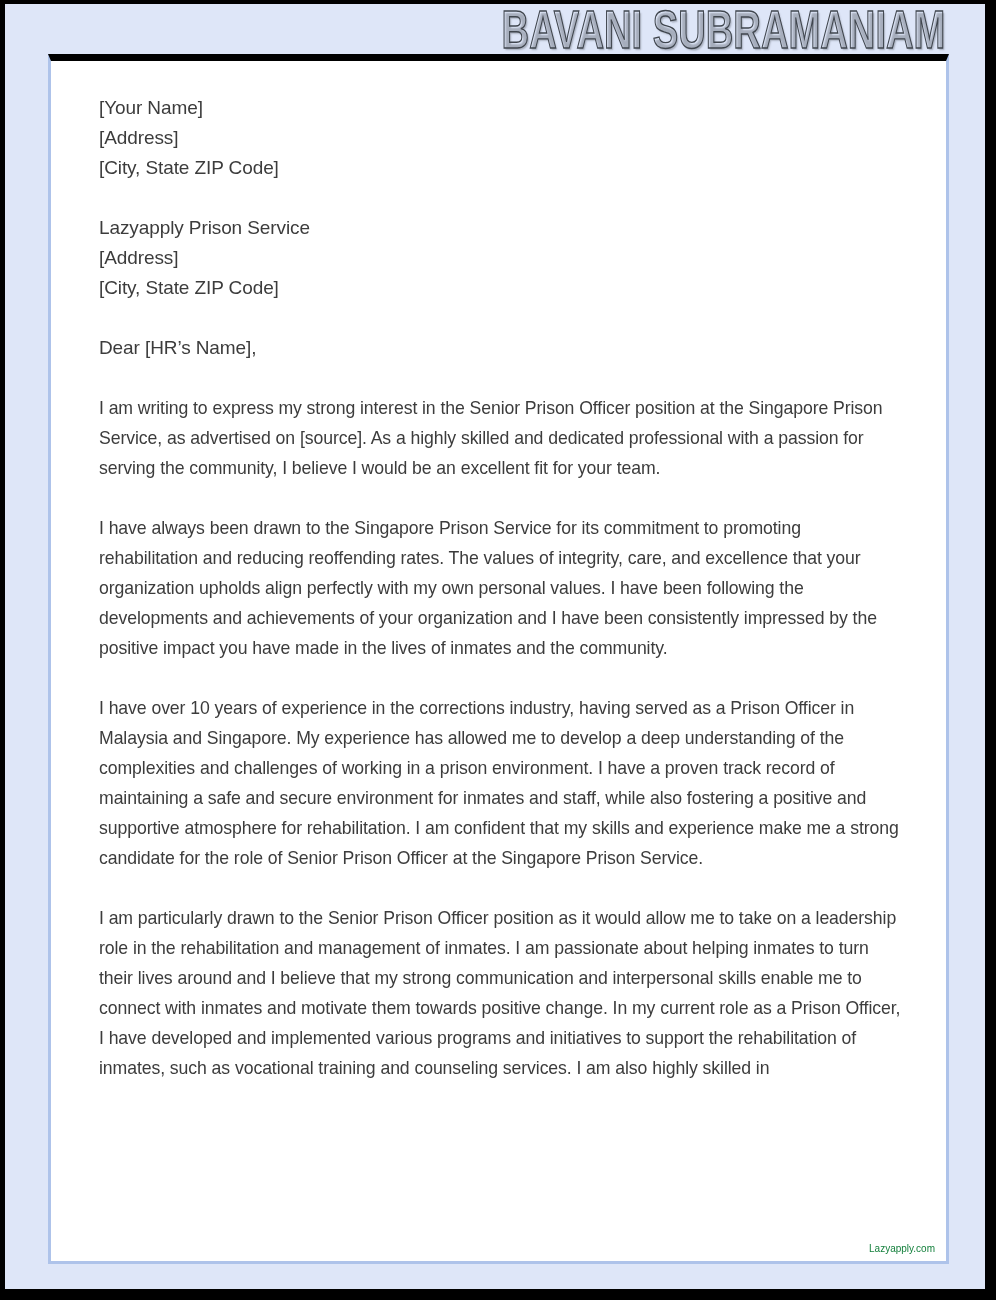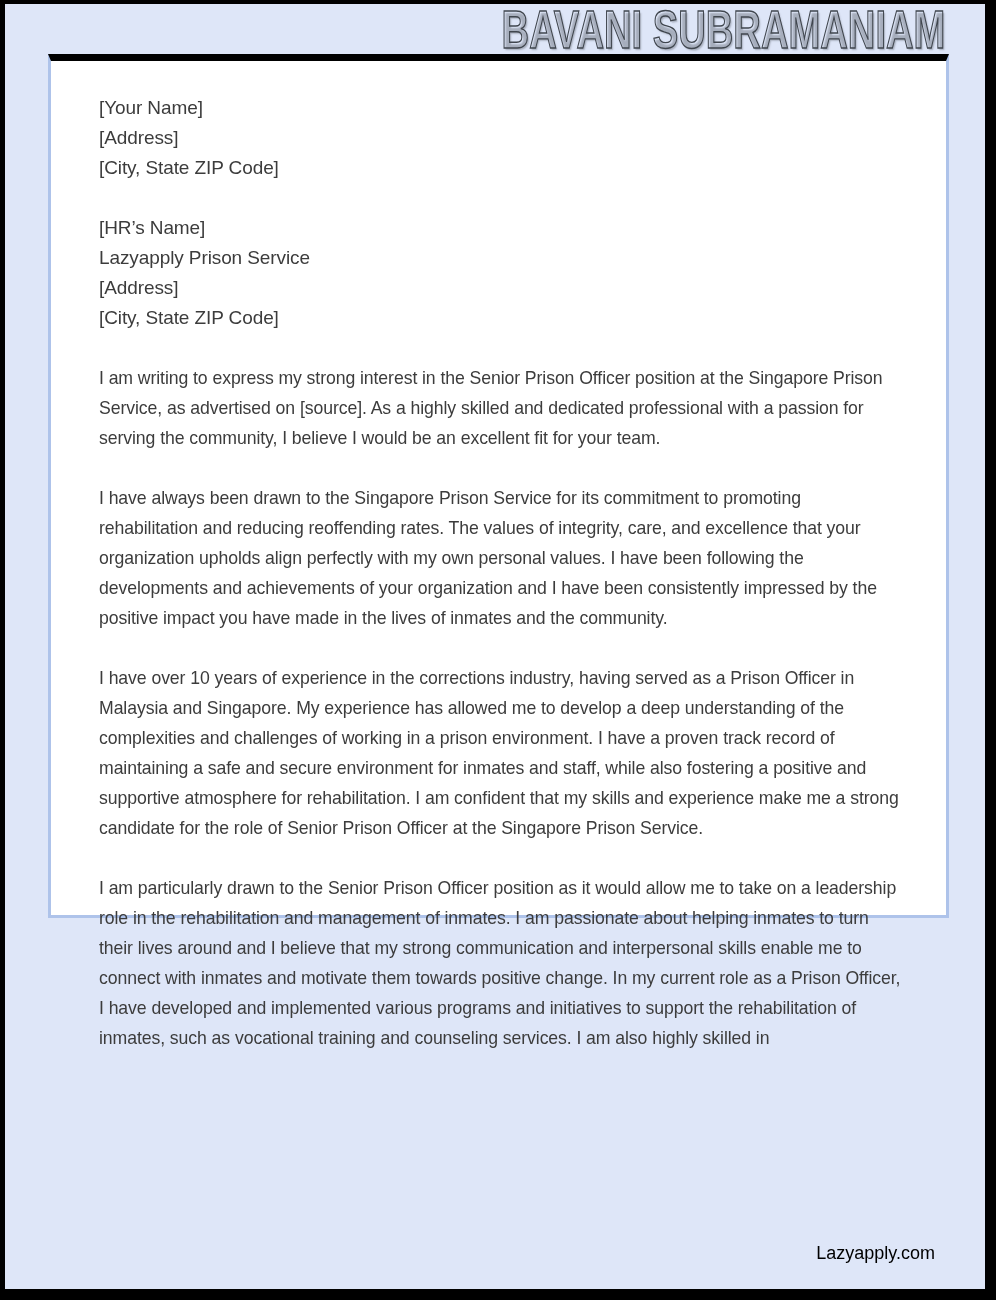--- a/index.html
+++ b/index.html
@@ -40,21 +40,21 @@
   @supports not ((-webkit-text-stroke: 1px black)) {
     .name-header { color: #6a7078; text-shadow: none; }
   }
 
   
   .document {
     position: absolute;
     left: 48px;
     top: 54px;
     width: 901px;
-    height: 864px;
+    height: 1210px;
     background: #ffffff;
     border-top: 7px solid #000000;
     border-left: 3px solid #aec3ea;
     border-right: 3px solid #aec3ea;
     border-bottom: 3px solid #aec3ea;
     z-index: 1;
     overflow: visible;
   }
   .letter {
     padding: 32px 44px 0 48px;
@@ -68,22 +68,22 @@
     width: 862px;
     transform: scaleX(0.93);
     transform-origin: left top;
   }
   .paragraph { margin-bottom: 30px; }
 
   .watermark {
     position: absolute;
     top: 1243px;
     right: 61px;
-    font-size: 18px;
-    color: #000000;
+    font-size: 10px;
+    color: #15803d;
     z-index: 3;
     white-space: nowrap;
   }
 </style>
 </head>
 <body>
 
 <div class="frame frame-top"></div>
 <div class="frame frame-left"></div>
 <div class="frame frame-right"></div>
@@ -94,26 +94,28 @@
 <div class="document">
   <div class="letter">
 
     <div class="block">
       <div class="line">[Your Name]</div>
       <div class="line">[Address]</div>
       <div class="line">[City, State ZIP Code]</div>
     </div>
 
     <div class="block">
-      <div class="line">[HR’s Name]</div>
       <div class="line">Lazyapply Prison Service</div>
       <div class="line">[Address]</div>
       <div class="line">[City, State ZIP Code]</div>
     </div>
 
+    <div class="block">
+      <div class="line">Dear [HR’s Name],</div>
+    </div>
 
     <div class="paragraphs">
       <div class="paragraph">I am writing to express my strong interest in the Senior Prison Officer position at the Singapore Prison Service, as advertised on [source]. As a highly skilled and dedicated professional with a passion for serving the community, I believe I would be an excellent fit for your team.</div>
       <div class="paragraph">I have always been drawn to the Singapore Prison Service for its commitment to promoting rehabilitation and reducing reoffending rates. The values of integrity, care, and excellence that your organization upholds align perfectly with my own personal values. I have been following the developments and achievements of your organization and I have been consistently impressed by the positive impact you have made in the lives of inmates and the community.</div>
       <div class="paragraph">I have over 10 years of experience in the corrections industry, having served as a Prison Officer in Malaysia and Singapore. My experience has allowed me to develop a deep understanding of the complexities and challenges of working in a prison environment. I have a proven track record of maintaining a safe and secure environment for inmates and staff, while also fostering a positive and supportive atmosphere for rehabilitation. I am confident that my skills and experience make me a strong candidate for the role of Senior Prison Officer at the Singapore Prison Service.</div>
       <div class="paragraph">I am particularly drawn to the Senior Prison Officer position as it would allow me to take on a leadership role in the rehabilitation and management of inmates. I am passionate about helping inmates to turn their lives around and I believe that my strong communication and interpersonal skills enable me to connect with inmates and motivate them towards positive change. In my current role as a Prison Officer, I have developed and implemented various programs and initiatives to support the rehabilitation of inmates, such as vocational training and counseling services. I am also highly skilled in</div>
     </div>
 
   </div>
 </div>

